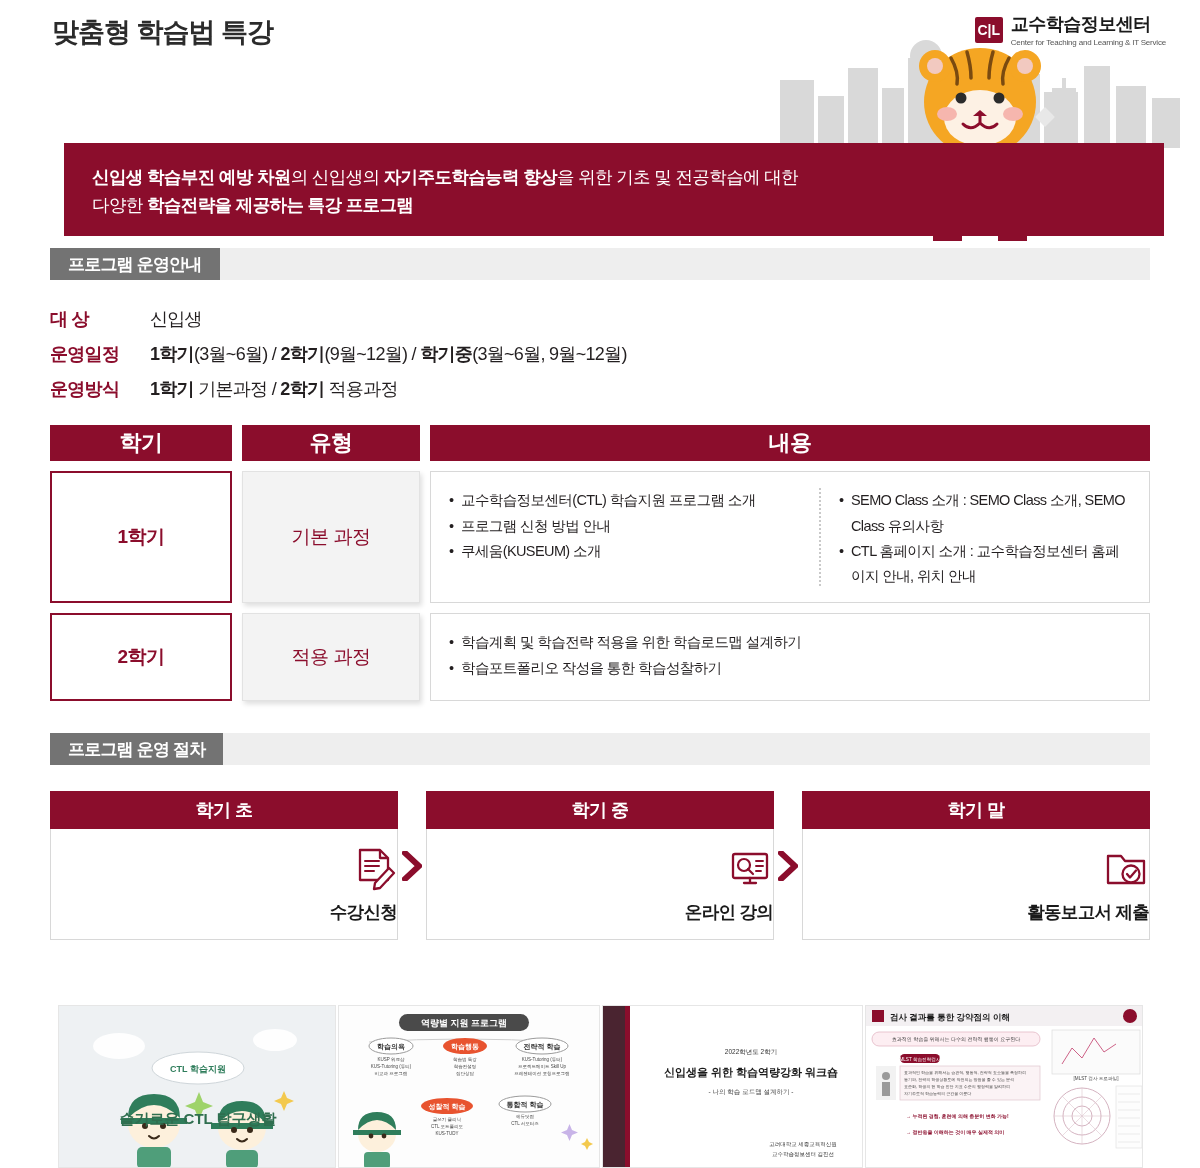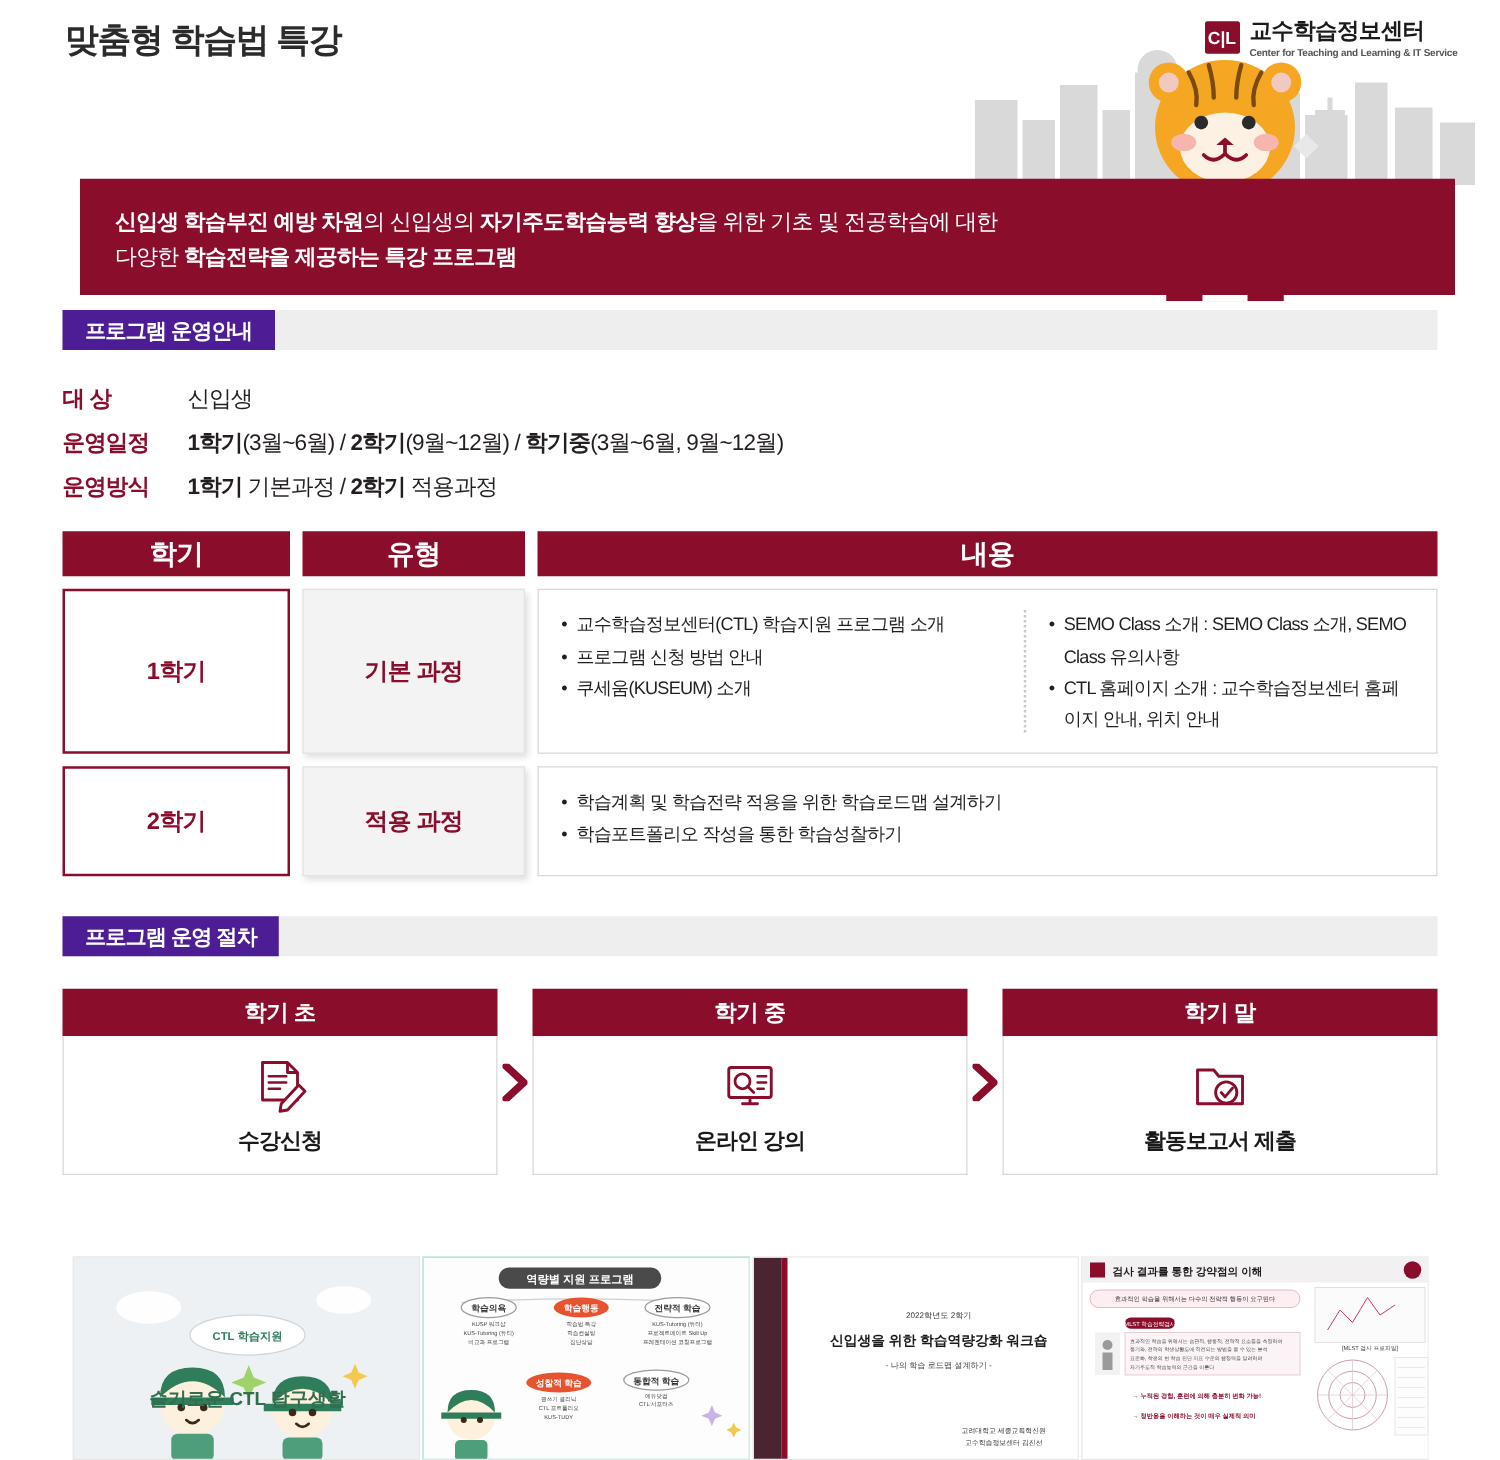--- a/index.html
+++ b/index.html
@@ -66,21 +66,20 @@
     font-size: 18px;
     font-weight: bold;
     color: #1a1a1a;
     letter-spacing: -0.5px;
   }
   .logo-text-en {
     font-size: 8px;
     color: #555;
     letter-spacing: -0.2px;
     margin-top: 2px;
-    font-weight: bold;
   }
 
   
   .subtitle-band {
     position: absolute;
     left: 64px; top: 143px;
     width: 1100px;
     height: 93px;
     background: #8b0d2c;
     color: #fff;
@@ -103,21 +102,21 @@
     position: relative;
     height: 32px;
     background: #eeeeee;
     margin-left: 50px;
     width: 1100px;
   }
   .sec-head .tag {
     position: absolute;
     left: 0; top: 0;
     height: 32px;
-    background: #4c1d95;
+    background: #737373;
     color: #fff;
     font-size: 17px;
     font-weight: bold;
     display: flex;
     align-items: center;
     padding: 0 18px;
     letter-spacing: -0.8px;
   }
 
   
@@ -180,21 +179,21 @@
   }
   .cell-type {
     width: 178px;
     background: #f3f3f3;
     border: 1px solid #e2e2e2;
     box-shadow: 2px 3px 5px rgba(0,0,0,0.13);
     display: flex;
     align-items: center;
     justify-content: center;
     font-size: 19px;
-    font-weight: bold;
+    font-weight: normal;
     color: #8b0d2c;
     letter-spacing: -0.5px;
   }
   .cell-content {
     flex: 1;
     border: 1px solid #d8d8d8;
     background: #fff;
     display: flex;
     padding: 16px 18px;
     gap: 0;
@@ -250,21 +249,21 @@
     justify-content: center;
     letter-spacing: -0.5px;
   }
   .proc-body {
     height: 111px;
     border: 1px solid #d8d8d8;
     border-top: none;
     background: #fff;
     display: flex;
     flex-direction: column;
-    align-items: center;
+    align-items: flex-end;
     justify-content: center;
     gap: 9px;
   }
   .proc-label {
     font-size: 17.5px;
     font-weight: bold;
     letter-spacing: -0.7px;
     color: #1a1a1a;
   }
   .proc-arrow {

